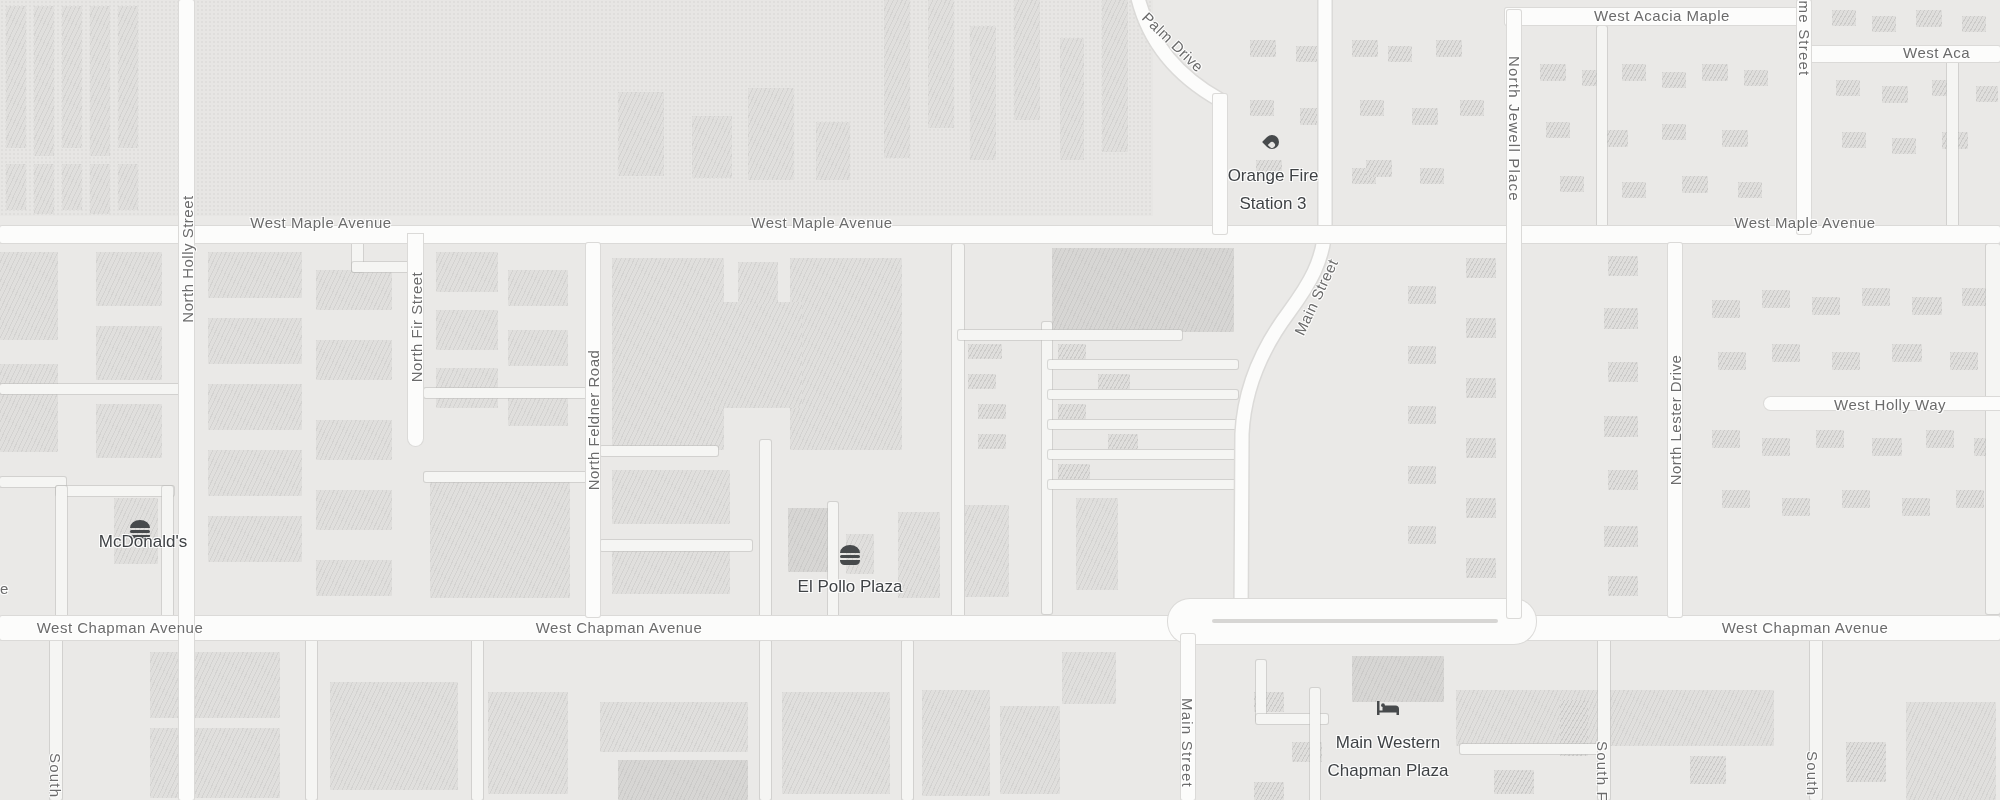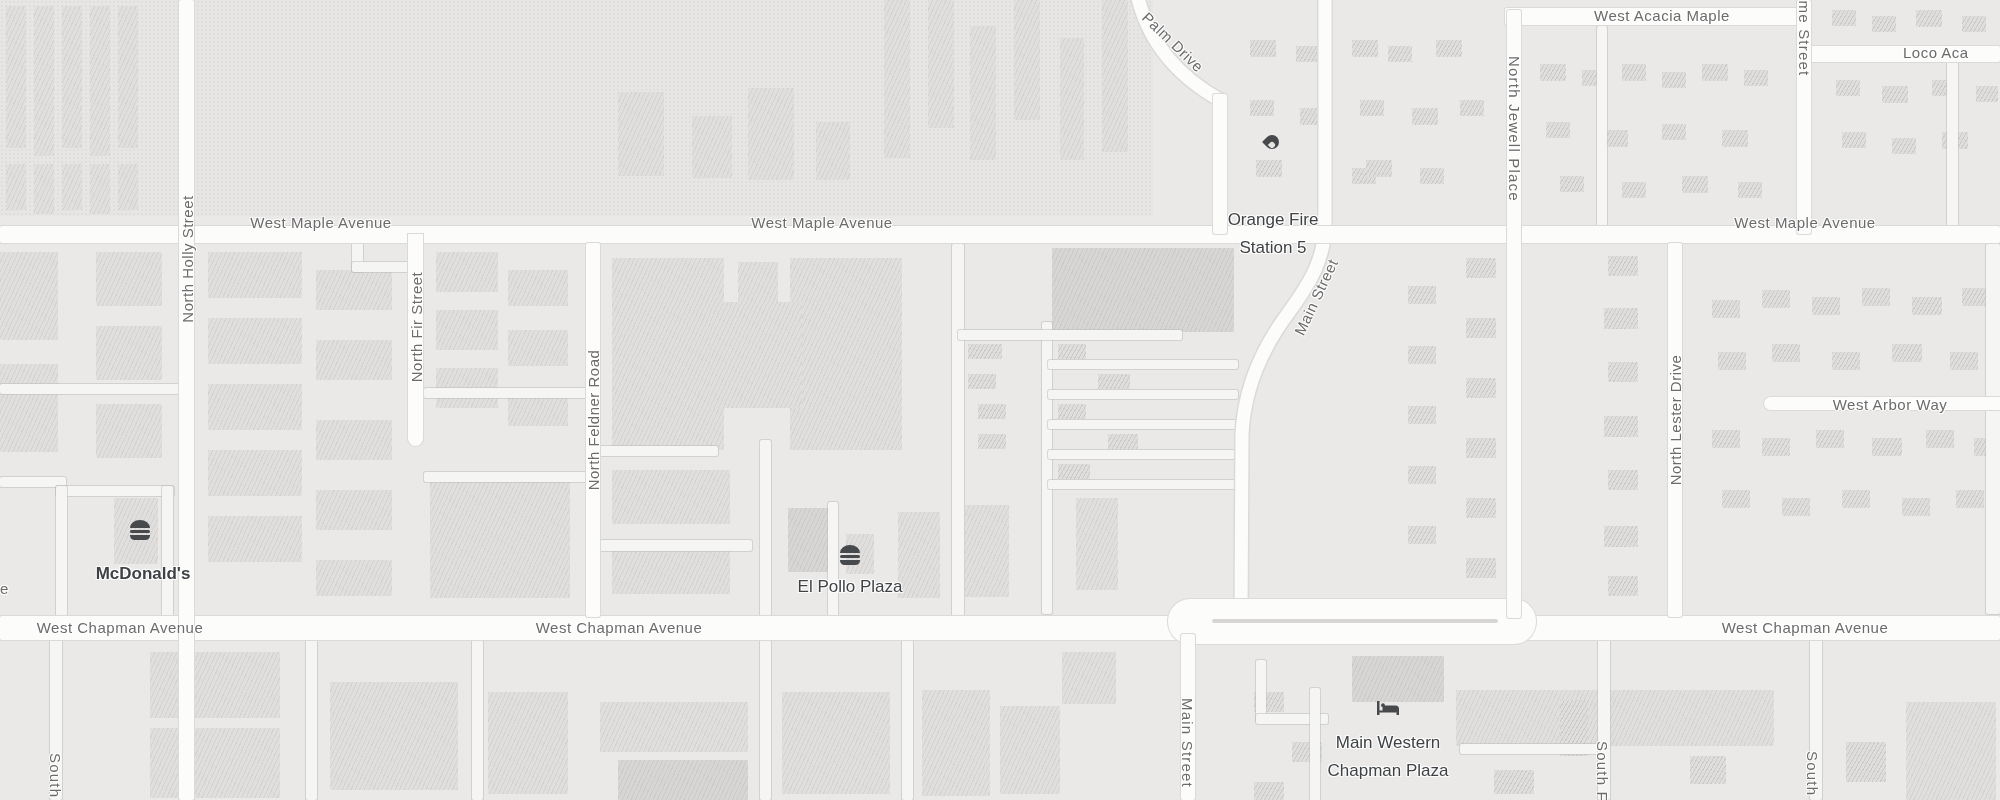--- a/index.html
+++ b/index.html
@@ -53,55 +53,55 @@
   <svg id="curves" width="2000" height="800">
     <path d="M1137,-6 C1146,34 1170,72 1220,100" fill="none" stroke="#dbdad8" stroke-width="16" stroke-linecap="round"></path>
     <path d="M1137,-6 C1146,34 1170,72 1220,100" fill="none" stroke="#fcfcfb" stroke-width="13" stroke-linecap="round"></path>
     <path d="M1325,-8 L1325,224 C1325,260 1308,286 1289,312 C1259,352 1244,392 1242,434 L1241,618" fill="none" stroke="#dbdad8" stroke-width="16" stroke-linecap="round"></path>
     <path d="M1325,-8 L1325,224 C1325,260 1308,286 1289,312 C1259,352 1244,392 1242,434 L1241,618" fill="none" stroke="#fcfcfb" stroke-width="13" stroke-linecap="round"></path>
   </svg>
 
   <div class="median" style="left:1212px;top:619px;width:286px;height:4px;"></div>
 
   <div class="hlabel" style="left:1662px;top:15px;">West Acacia Maple</div>
-  <div class="hlabel anchor-left" style="left:1903px;top:52px;">Loco Aca</div>
+  <div class="hlabel anchor-left" style="left:1903px;top:52px;">West Aca</div>
   <div class="vlabel down" style="left:1796px;top:-4px;">ime Street</div>
   <div class="vlabel down" style="left:1506px;top:56px;">North Jewell Place</div>
   <div class="dlabel" style="left:1173px;top:42px;--rot:44deg;">Palm Drive</div>
   <div class="dlabel" style="left:1316px;top:297px;--rot:-65deg;">Main Street</div>
   <div class="hlabel" style="left:321px;top:222px;">West Maple Avenue</div>
   <div class="hlabel" style="left:822px;top:222px;">West Maple Avenue</div>
   <div class="hlabel" style="left:1805px;top:222px;">West Maple Avenue</div>
   <div class="vlabel up" style="left:187px;top:259px;">North Holly Street</div>
   <div class="vlabel up" style="left:416px;top:327px;">North Fir Street</div>
   <div class="vlabel up" style="left:593px;top:420px;">North Feldner Road</div>
   <div class="vlabel up" style="left:1675px;top:420px;">North Lester Drive</div>
-  <div class="hlabel" style="left:1890px;top:404px;">West Arbor Way</div>
+  <div class="hlabel" style="left:1890px;top:404px;">West Holly Way</div>
   <div class="hlabel" style="left:120px;top:627px;">West Chapman Avenue</div>
   <div class="hlabel" style="left:619px;top:627px;">West Chapman Avenue</div>
   <div class="hlabel" style="left:1805px;top:627px;">West Chapman Avenue</div>
   <div class="vlabel down" style="left:1179px;top:698px;">Main Street</div>
   <div class="vlabel down" style="left:47px;top:753px;">South</div>
   <div class="vlabel down" style="left:1594px;top:741px;">South F</div>
   <div class="vlabel down" style="left:1804px;top:751px;">South</div>
   <div class="hlabel anchor-left" style="left:0px;top:588px;">e</div>
 
   <div class="poi">
     <div class="poi-icon ic-flame" style="left:1264px;top:134px;"></div>
-    <div class="poi-label" style="left:1273px;top:162px;margin-top:44px;">
+    <div class="poi-label" style="left:1273px;top:162px;">
       <div>Orange Fire</div>
-      <div>Station 5</div>
+      <div>Station 3</div>
     </div>
   </div>
 
   <div class="poi">
     <svg class="poi-icon" style="left:128px;top:519px;" width="24" height="21" viewBox="0 0 24 21">
       <path fill="#474a4c" d="M2 9a10 8 0 0 1 20 0z M3.5 11h17a1.5 1.5 0 0 1 0 3h-17a1.5 1.5 0 0 1 0-3z M2 16h20v.5A4.5 4.5 0 0 1 17.5 21h-11A4.5 4.5 0 0 1 2 16.5z"></path>
     </svg>
-    <div class="poi-label" style="left:143px;top:560px;font-weight:bold;">
+    <div class="poi-label" style="left:143px;top:528px;">
       <div>McDonald's</div>
     </div>
   </div>
 
   <div class="poi">
     <svg class="poi-icon" style="left:838px;top:544px;" width="24" height="21" viewBox="0 0 24 21">
       <path fill="#474a4c" d="M2 9a10 8 0 0 1 20 0z M3.5 11h17a1.5 1.5 0 0 1 0 3h-17a1.5 1.5 0 0 1 0-3z M2 16h20v.5A4.5 4.5 0 0 1 17.5 21h-11A4.5 4.5 0 0 1 2 16.5z"></path>
     </svg>
     <div class="poi-label" style="left:850px;top:573px;">
       <div>El Pollo Plaza</div>

